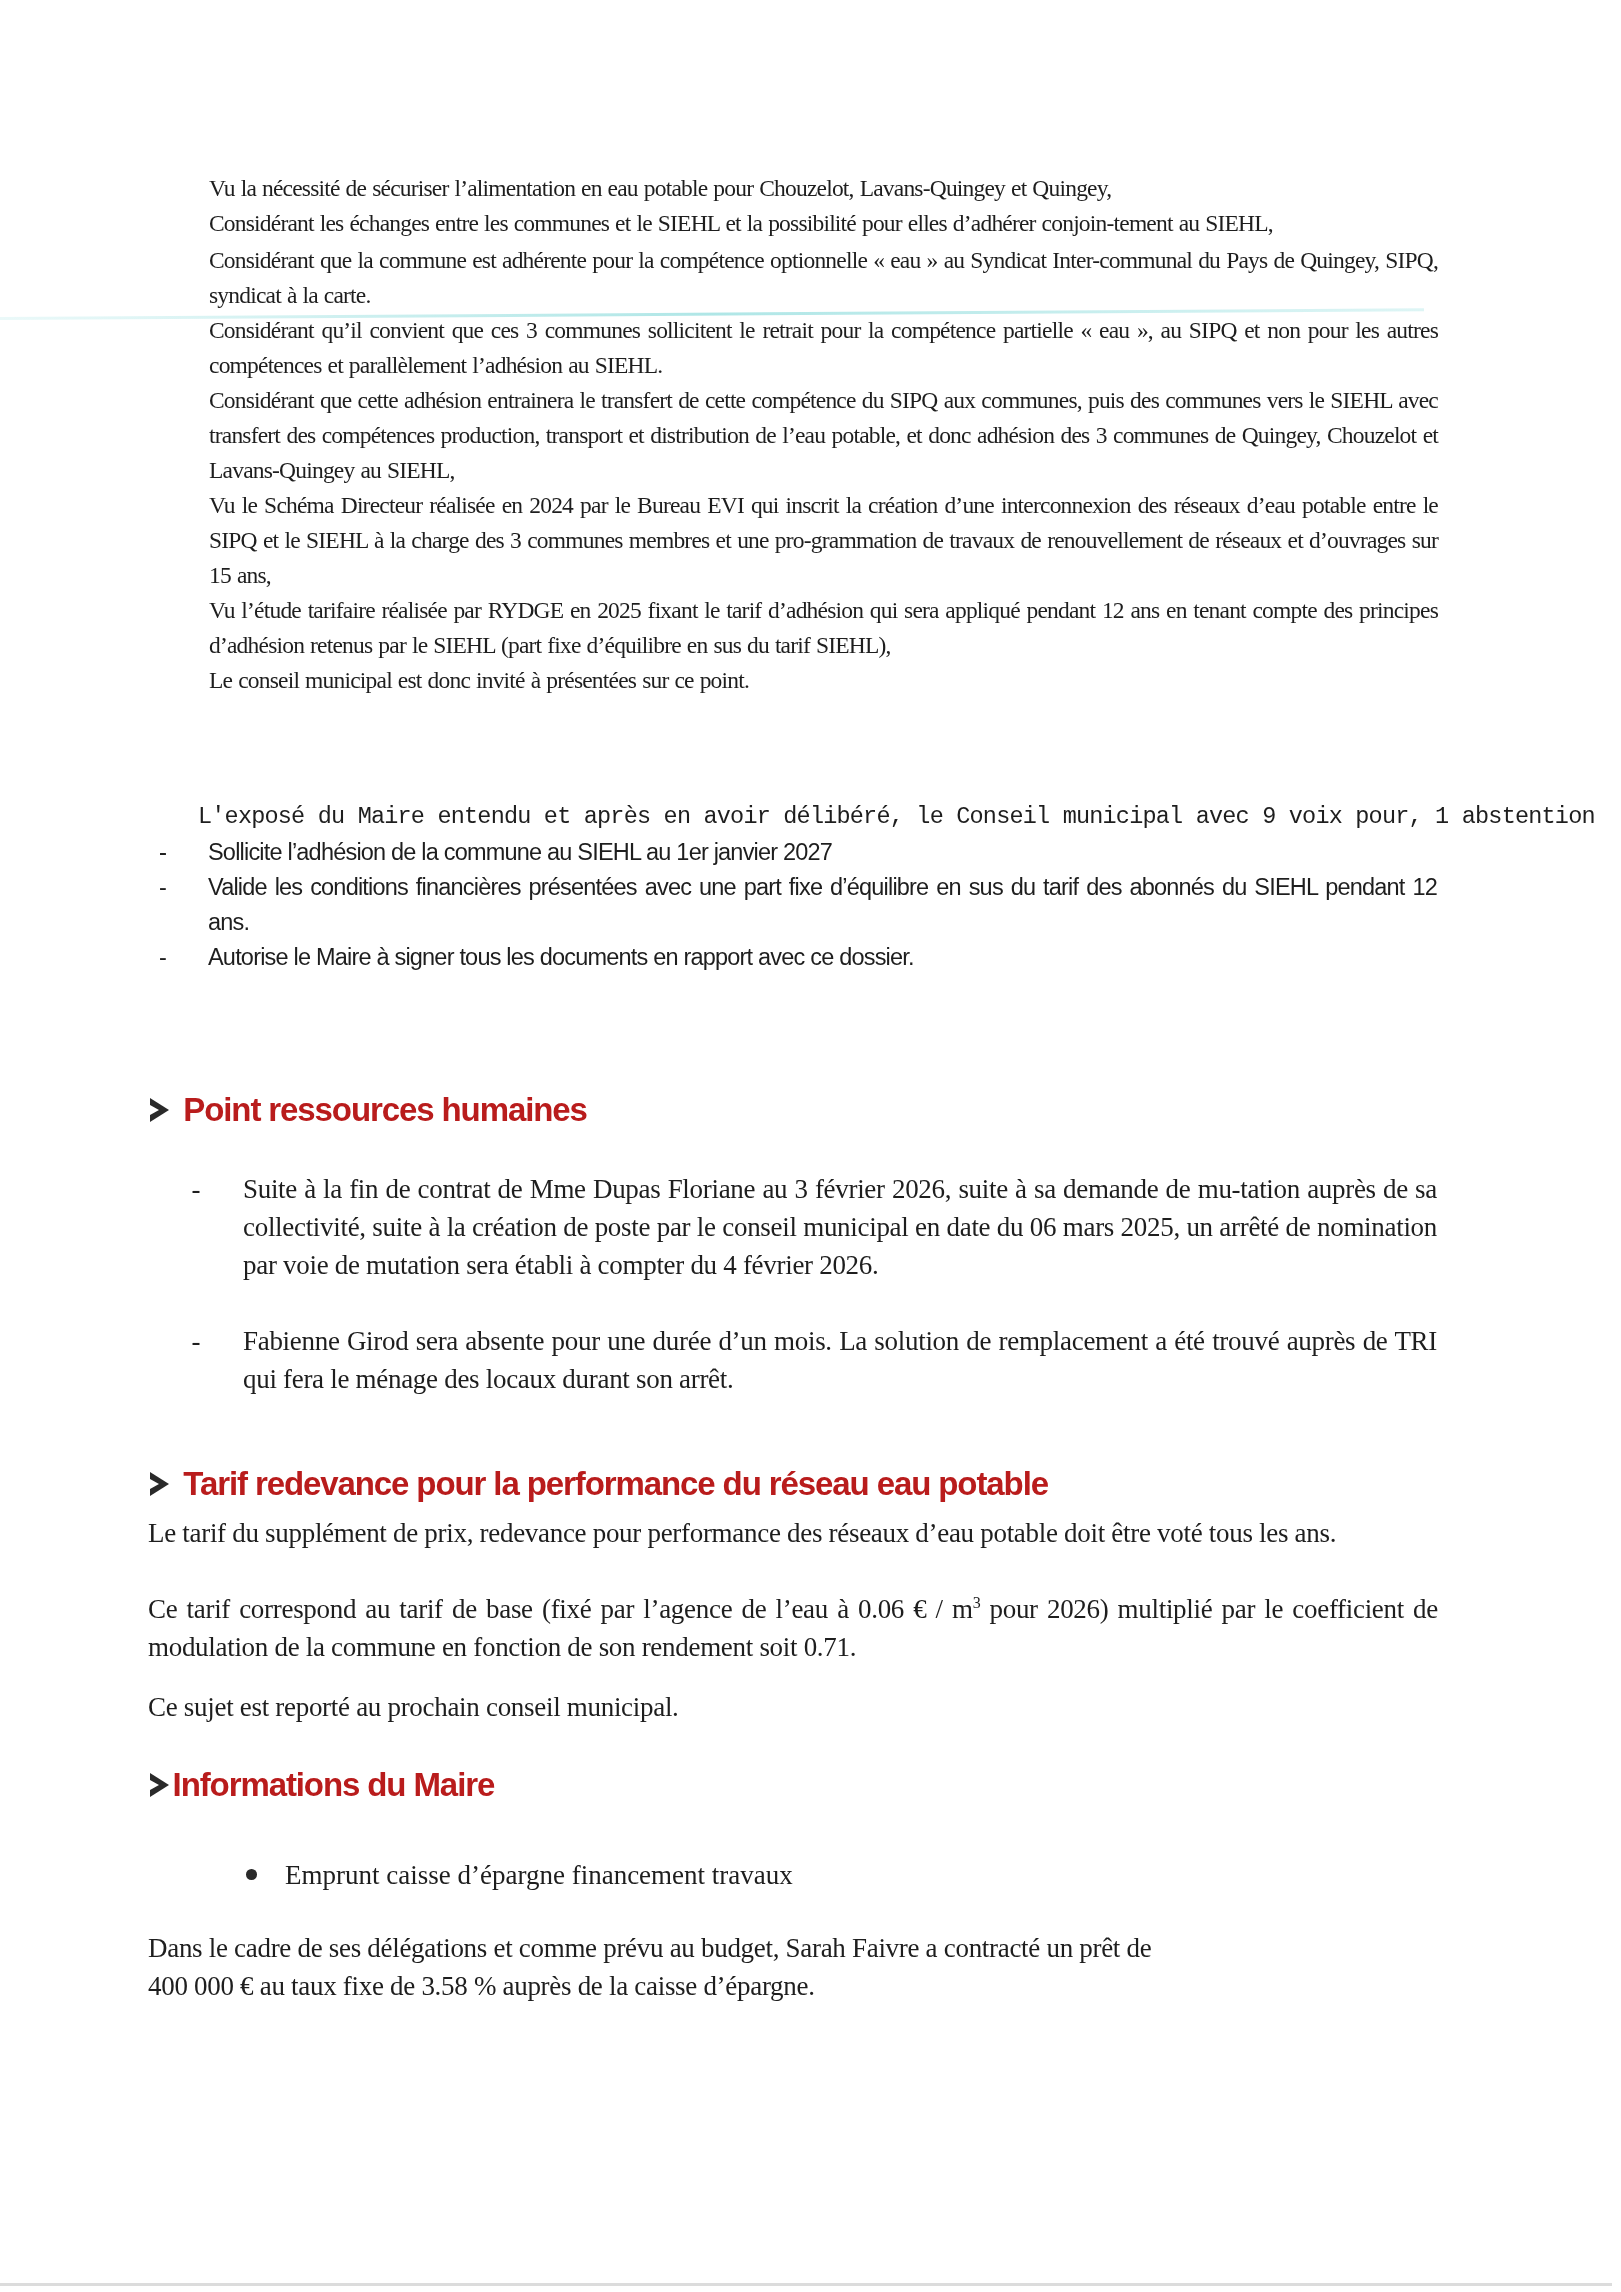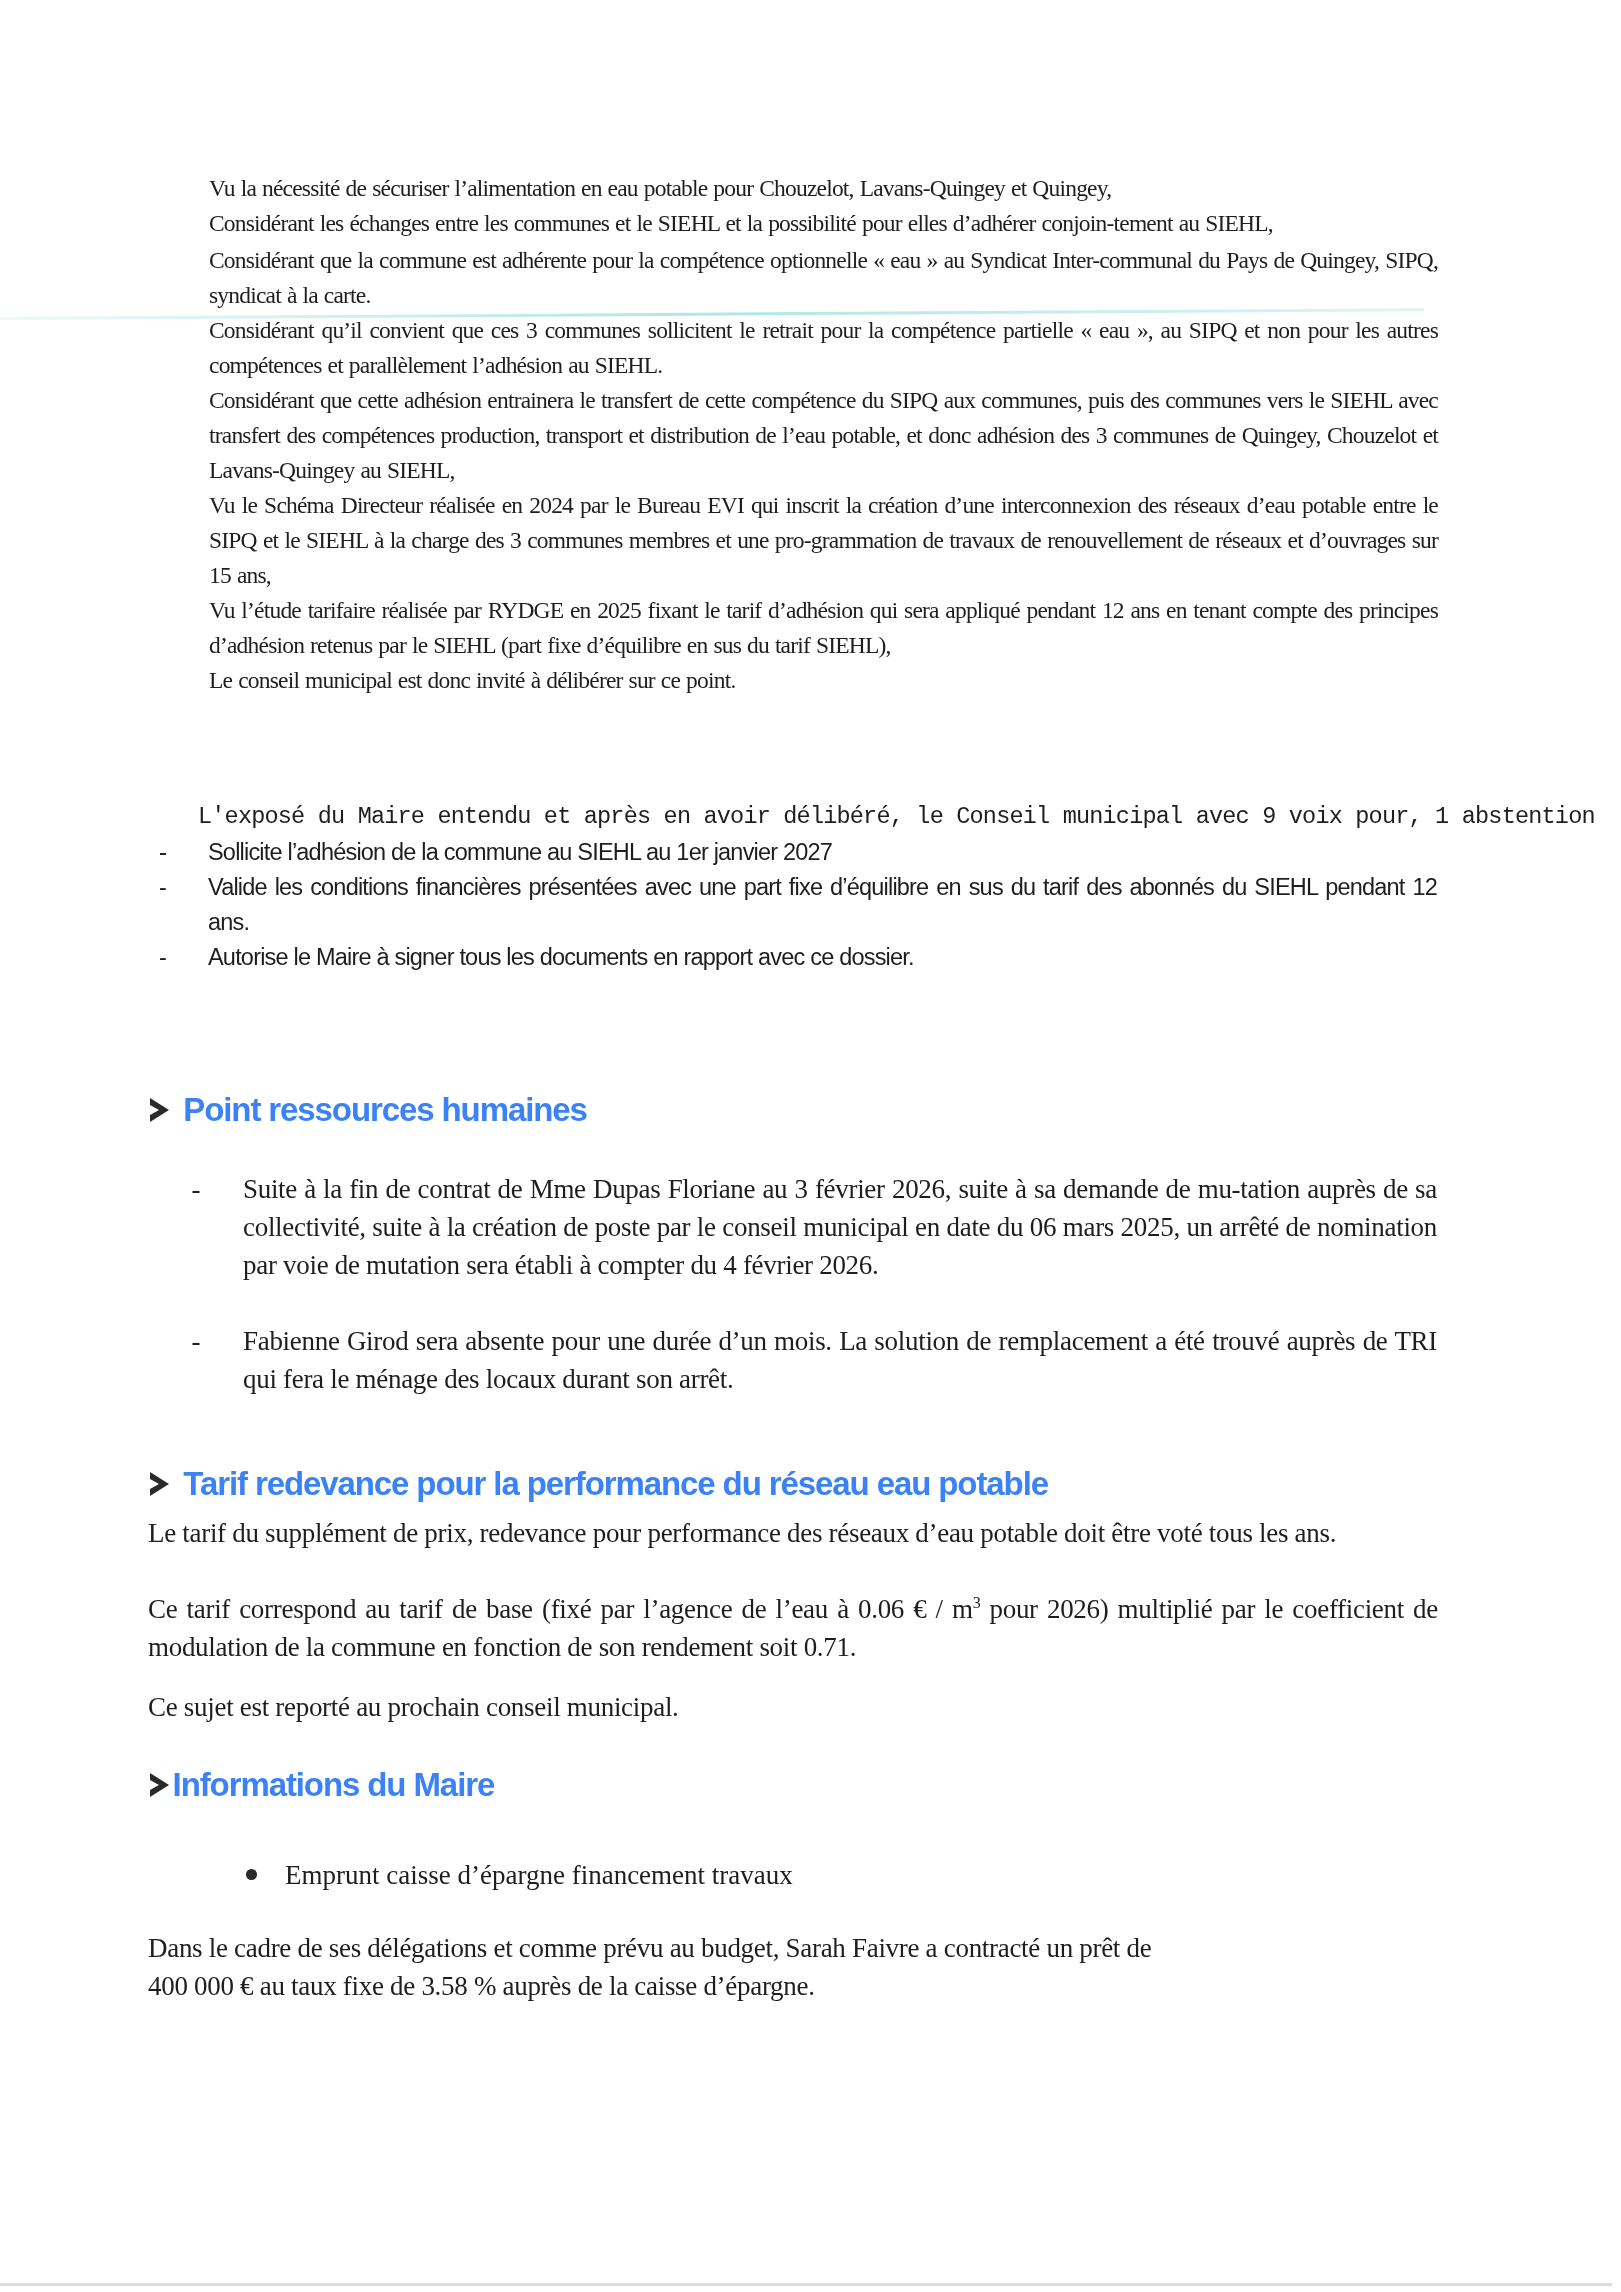--- a/index.html
+++ b/index.html
@@ -14,21 +14,21 @@
   .block1 p { margin: 0; text-align: justify; text-align-last: left; }
 
   .decision-intro { position: absolute; left: 198px; top: 799px; font-size: 23.5px; line-height: 35px;
     font-family: Liberation Mono, monospace; letter-spacing: -0.8px; }
   .decision-list { position: absolute; left: 143px; top: 835px; width: 1294px; margin: 0; padding: 0; list-style: none;
     font-size: 23.5px; line-height: 35px; font-family: "Liberation Sans", sans-serif; letter-spacing: -0.8px; }
   .decision-list li { position: relative; padding-left: 65px; text-align: justify; text-align-last: left; }
   .dash { position: absolute; left: 16px; top: 0; }
 
   .heading { position: absolute; left: 150px; font-family: "Liberation Sans", sans-serif; font-weight: bold;
-    font-size: 33px; letter-spacing: -1.1px; color: #3b82f6; display: flex; align-items: center; }
+    font-size: 33px; letter-spacing: -1.1px; color: #b91c1c; display: flex; align-items: center; }
   .arrow { display: inline-block; width: 0; height: 0; border-top: 12.5px solid transparent; border-bottom: 12.5px solid transparent;
     border-left: 19.7px solid #2a2a2a; margin-right: 14.3px; position: relative; }
   .arrow::after { content: ""; position: absolute; left: -19px; top: -5.4px; border-top: 5.4px solid transparent;
     border-bottom: 5.4px solid transparent; border-left: 9px solid #ffffff; }
 
   .rh-list { position: absolute; left: 170px; width: 1267px; margin: 0; padding: 0; list-style: none;
     font-family: "Liberation Serif", serif; font-size: 27px; line-height: 38px; letter-spacing: -0.3px; }
   .rh-list li { position: relative; padding-left: 73px; text-align: justify; text-align-last: left; }
   .rh-list .dash { left: 21.5px; }
 
@@ -45,21 +45,21 @@
 <div class="scanline-cyan"></div>
 
 <div class="block1">
   <p>Vu la nécessité de sécuriser l’alimentation en eau potable pour Chouzelot, Lavans-Quingey et Quingey,</p>
   <p style="margin-bottom:1.8px">Considérant les échanges entre les communes et le SIEHL et la possibilité pour elles d’adhérer conjoin-tement au SIEHL,</p>
   <p>Considérant que la commune est adhérente pour la compétence optionnelle « eau » au Syndicat Inter-communal du Pays de Quingey, SIPQ, syndicat à la carte.</p>
   <p>Considérant qu’il convient que ces 3 communes sollicitent le retrait pour la compétence partielle « eau », au SIPQ et non pour les autres compétences et parallèlement l’adhésion au SIEHL.</p>
   <p>Considérant que cette adhésion entrainera le transfert de cette compétence du SIPQ aux communes, puis des communes vers le SIEHL avec transfert des compétences production, transport et distribution de l’eau potable, et donc adhésion des 3 communes de Quingey, Chouzelot et Lavans-Quingey au SIEHL,</p>
   <p>Vu le Schéma Directeur réalisée en 2024 par le Bureau EVI qui inscrit la création d’une interconnexion des réseaux d’eau potable entre le SIPQ et le SIEHL à la charge des 3 communes membres et une pro-grammation de travaux de renouvellement de réseaux et d’ouvrages sur 15 ans,</p>
   <p>Vu l’étude tarifaire réalisée par RYDGE en 2025 fixant le tarif d’adhésion qui sera appliqué pendant 12 ans en tenant compte des principes d’adhésion retenus par le SIEHL (part fixe d’équilibre en sus du tarif SIEHL),</p>
-  <p>Le conseil municipal est donc invité à délibérer sur ce point.</p>
+  <p>Le conseil municipal est donc invité à présentées sur ce point.</p>
 </div>
 
 <div class="decision-intro">L'exposé du Maire entendu et après en avoir délibéré, le Conseil municipal avec 9 voix pour, 1 abstention</div>
 <ul class="decision-list">
   <li><span class="dash">-</span></li>
   <li><span class="dash">-</span><span>Sollicite l’adhésion de la commune au SIEHL au 1er janvier 2027</span></li>
   <li><span class="dash">-</span><span>Valide les conditions financières présentées avec une part fixe d’équilibre en sus du tarif des abonnés du SIEHL pendant 12 ans.</span></li>
   <li><span class="dash">-</span><span>Autorise le Maire à signer tous les documents en rapport avec ce dossier.</span></li>
 </ul>
 

